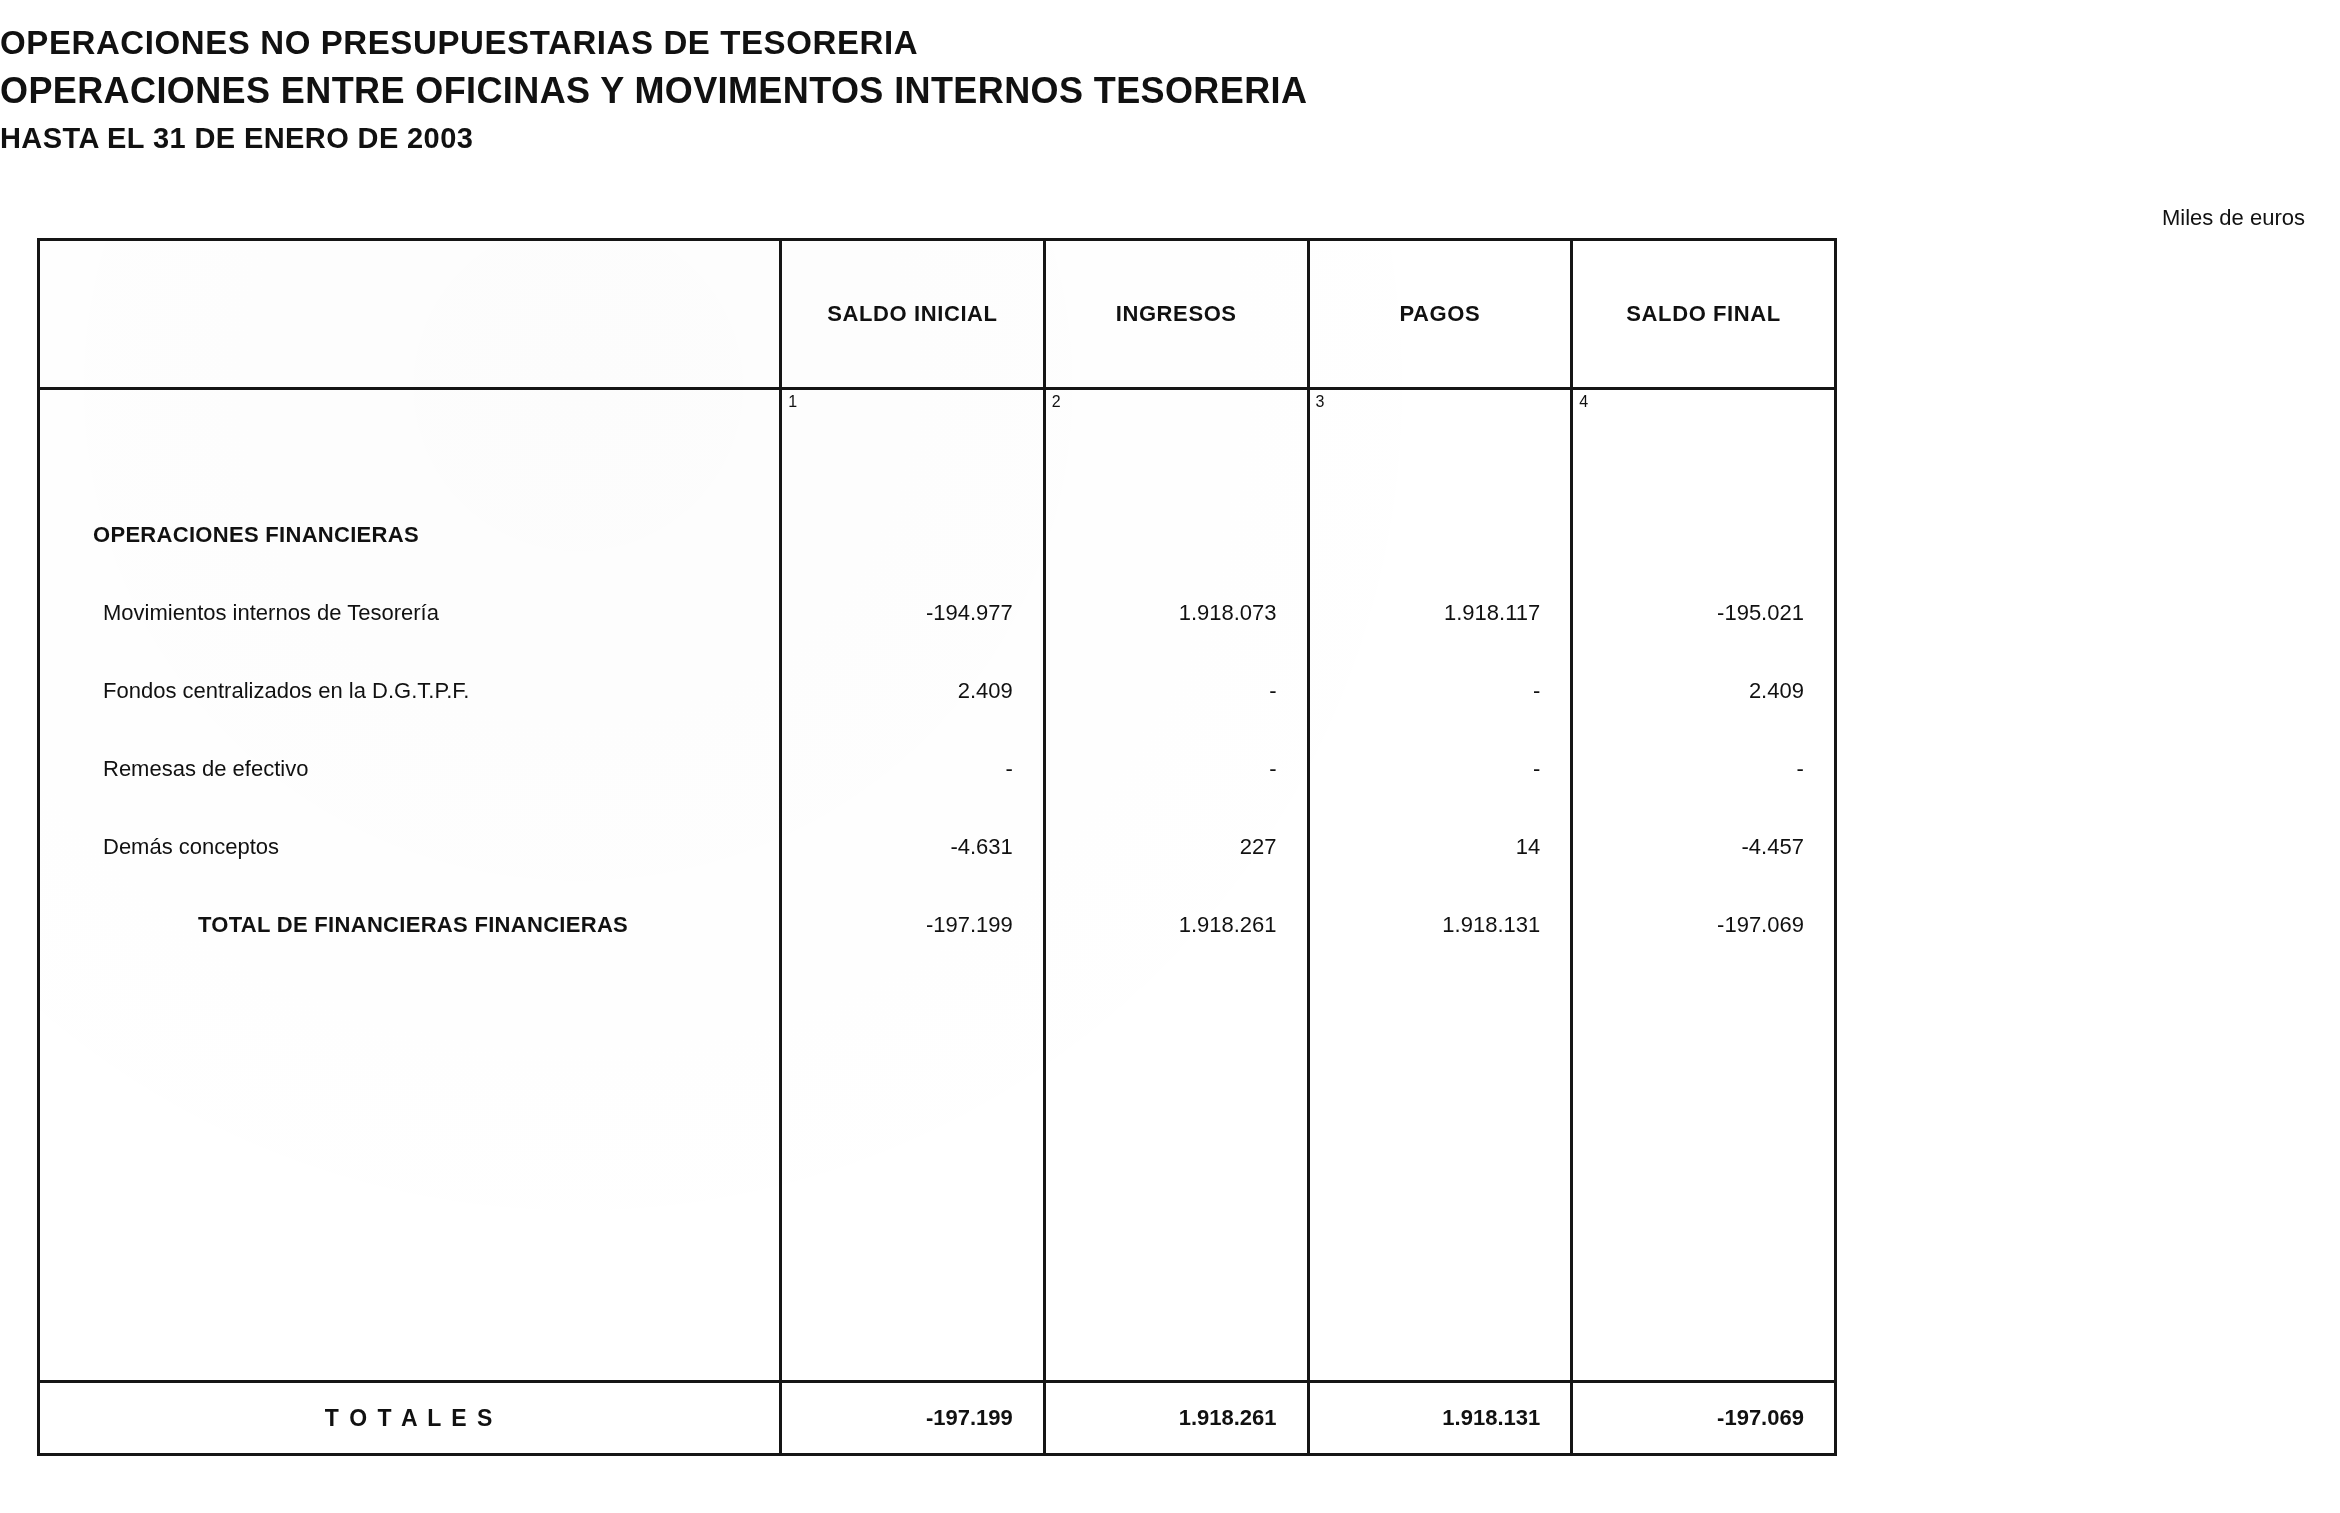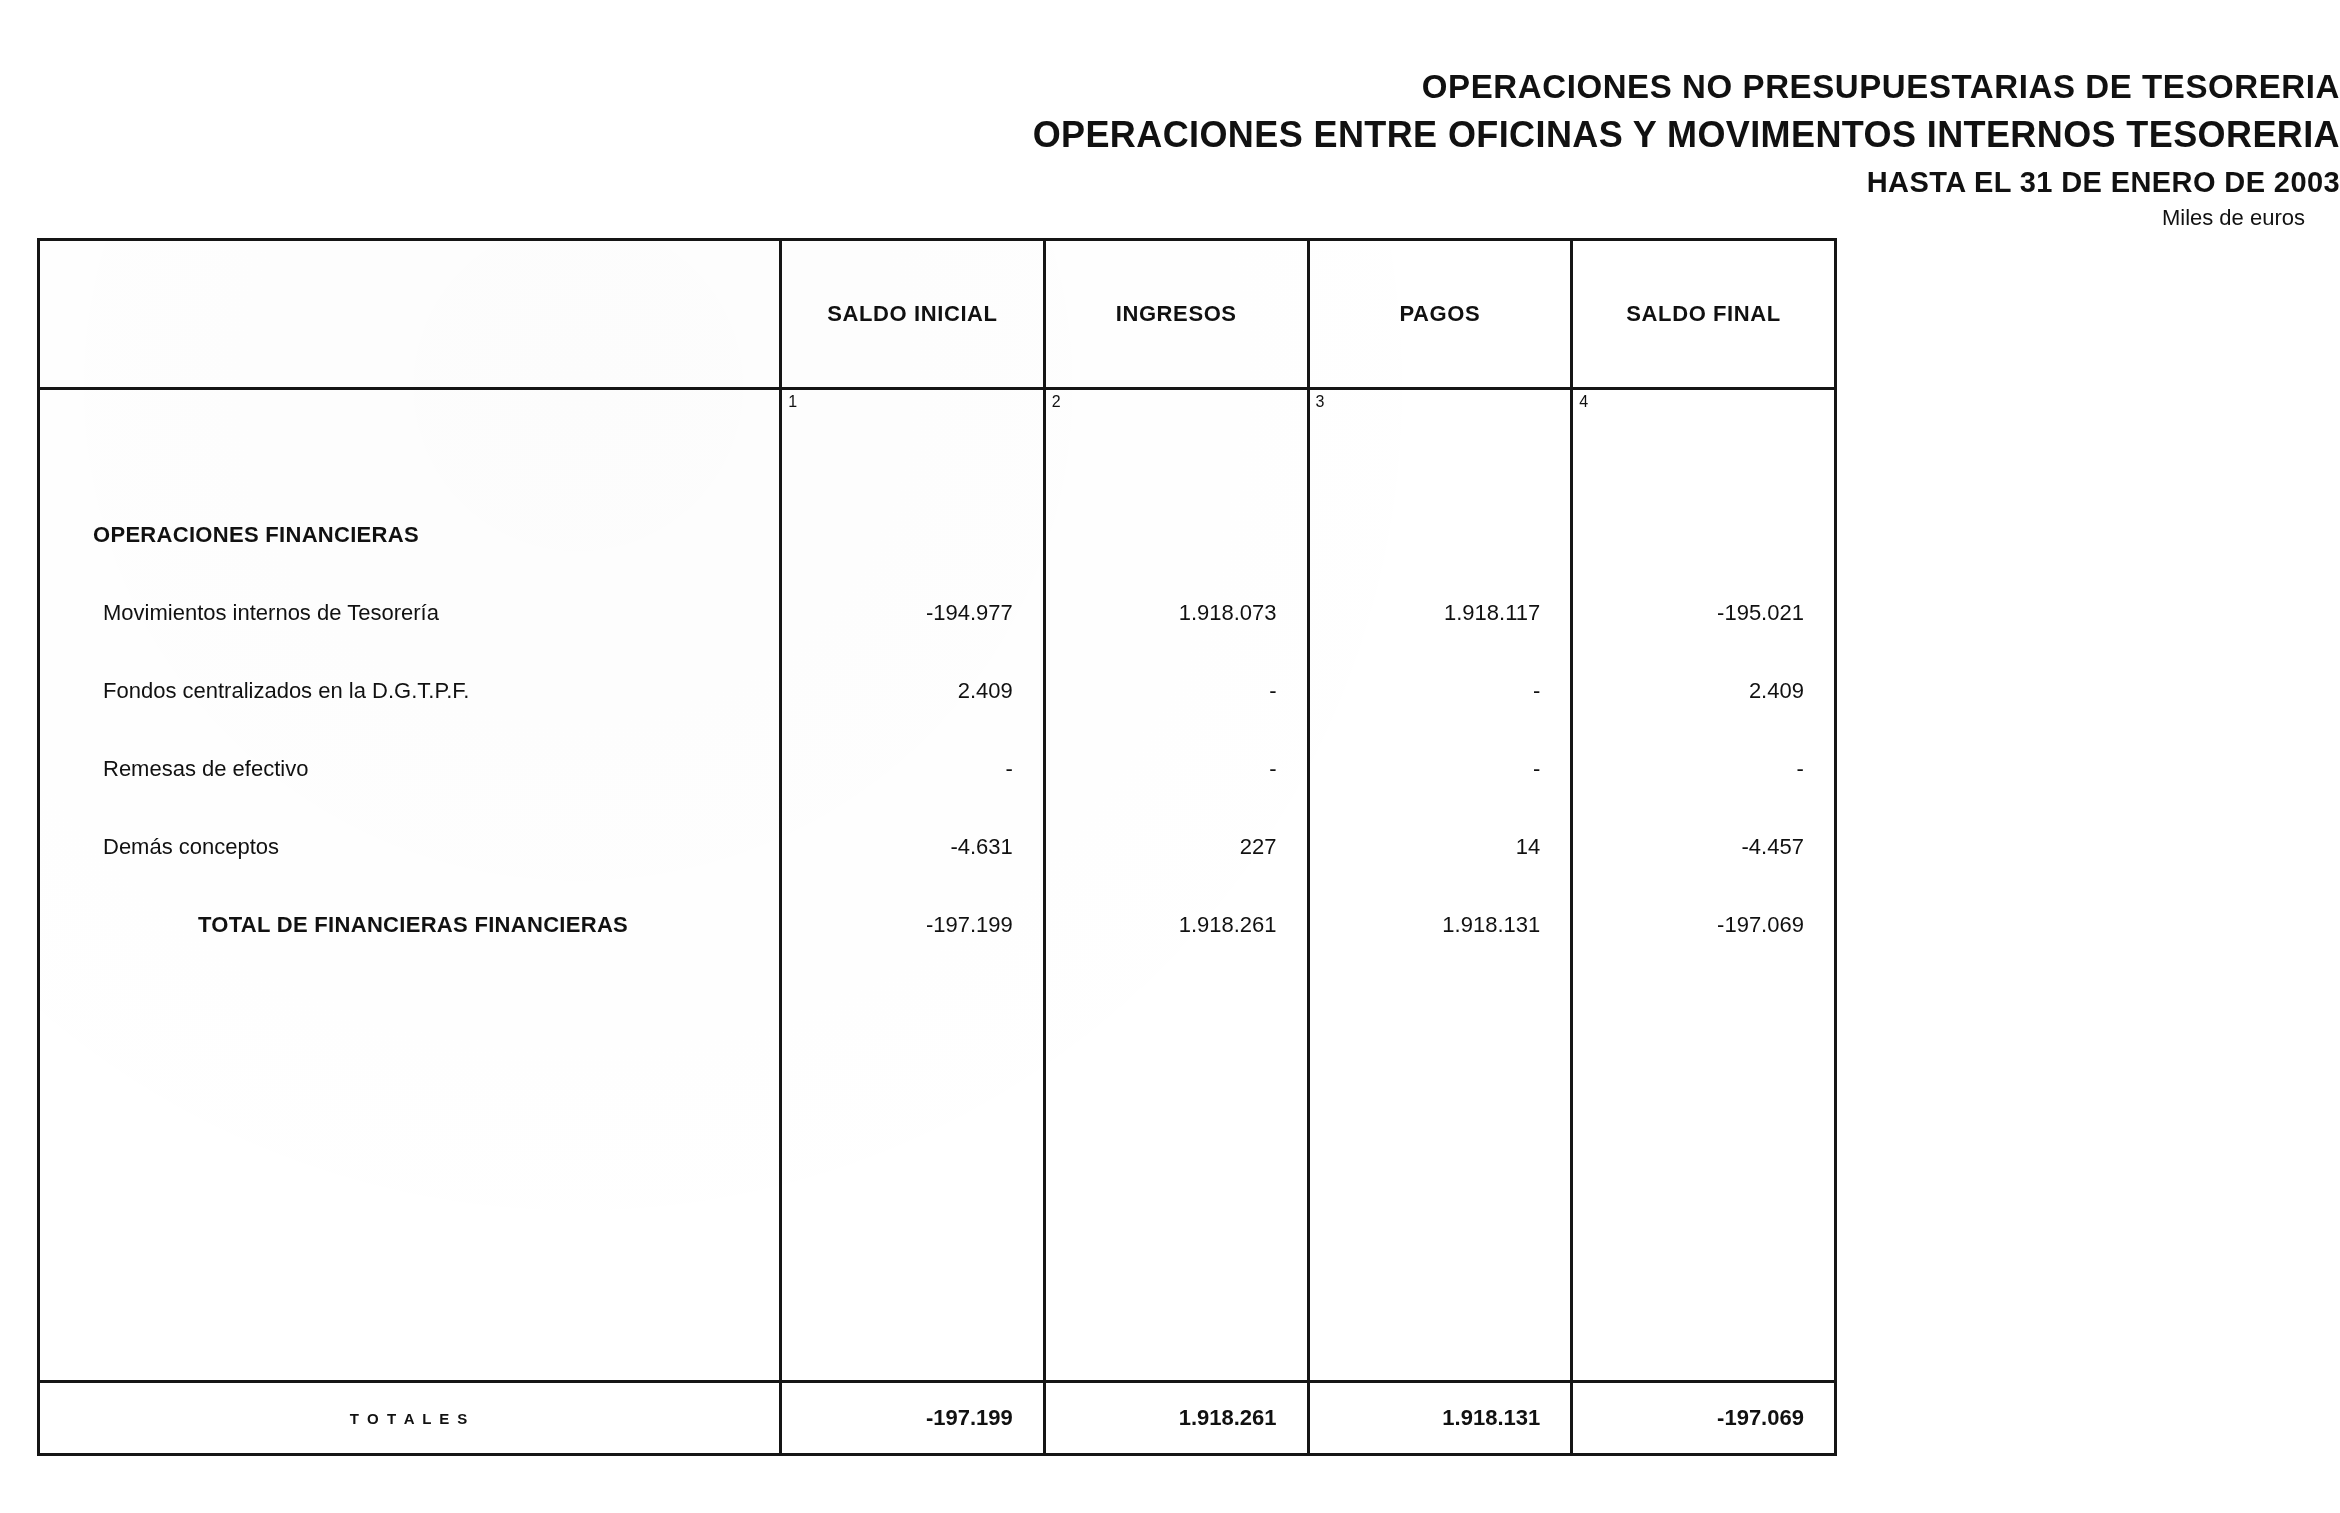--- a/index.html
+++ b/index.html
@@ -7,21 +7,21 @@
     width: 2340px;
     height: 1513px;
     background: #ffffff;
     font-family: "Liberation Sans", sans-serif;
     color: #111111;
     position: relative;
     overflow: hidden;
   }
 
   
-  .titles { text-align: right; padding-top: 68px; }
+  .titles { text-align: left; padding-top: 24px; }
   .title-main { font-size: 33px; font-weight: bold; letter-spacing: 0.6px; }
   .title-sub  { font-size: 36px; font-weight: bold; letter-spacing: 0.4px; margin-top: 8px; }
   .title-date { font-size: 29px; font-weight: bold; letter-spacing: 0.4px; margin-top: 10px; }
 
   
   .units-note {
     position: absolute;
     top: 205px;
     left: 37px;
     width: 2268px;
@@ -95,21 +95,21 @@
   .row.total-ops .cell-val { font-weight: normal; }
 
   
   .row.totales {
     height: 70px;
     border-top: 3px solid #151515;
     font-weight: bold;
   }
   .row.totales .cell-label {
     justify-content: center;
-    font-size: 15px;
+    font-size: 23px;
     letter-spacing: 2px;
   }
   .row.totales .cell-val { font-size: 22px; }
 </style>
 </head>
 <body>
 
 <div class="titles">
   <div class="title-main">OPERACIONES NO PRESUPUESTARIAS DE TESORERIA</div>
   <div class="title-sub">OPERACIONES ENTRE OFICINAS Y MOVIMENTOS INTERNOS TESORERIA</div>

